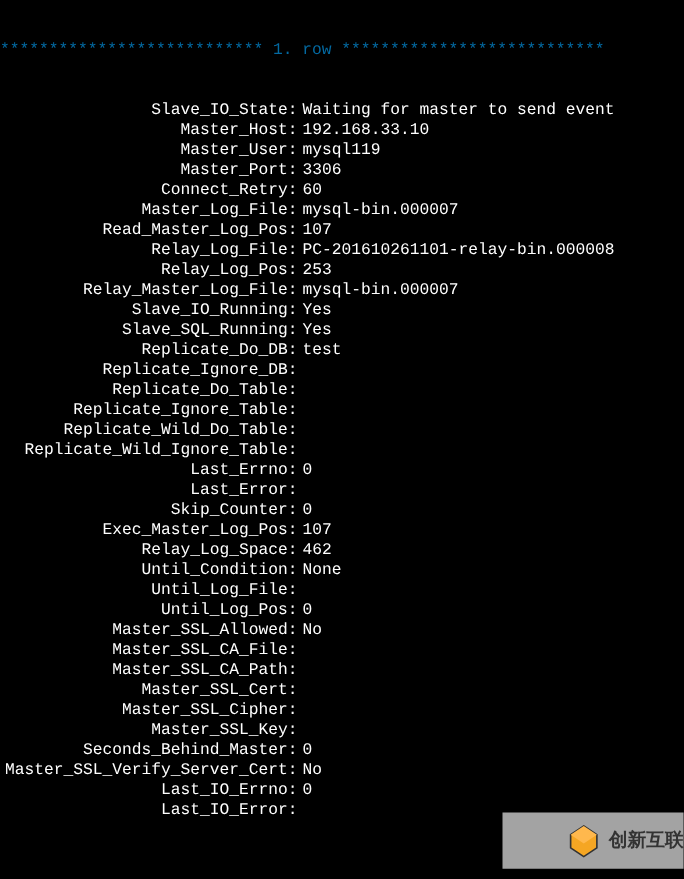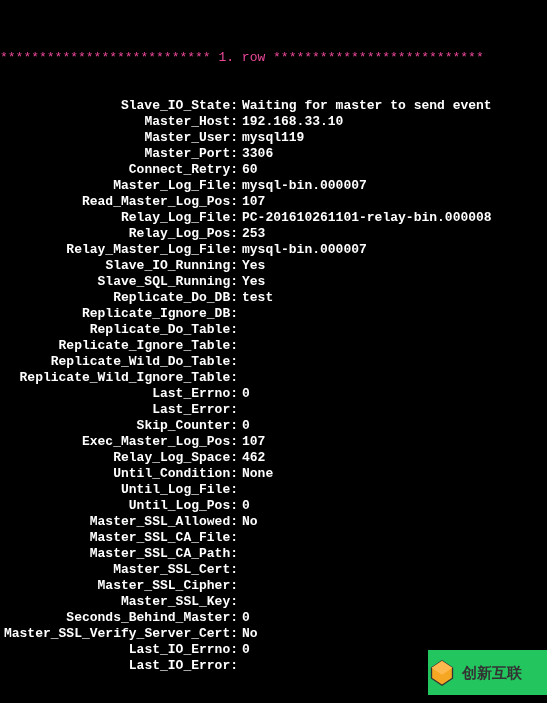--- a/index.html
+++ b/index.html
@@ -19,48 +19,46 @@
       overflow: hidden;
     }
     .terminal {
       padding: 0;
       white-space: pre;
     }
     .prompt-line {
       color: #fff;
     }
     .row-separator {
-      color: #ec4899;
-      margin-top: 18px;
+      color: #0369a1;
     }
     .status-line {
       display: block;
-      font-weight: bold;
     }
     .label {
       display: inline-block;
       width: 238px;
       text-align: right;
       color: #fff;
     }
     .value {
       display: inline-block;
       color: #fff;
       padding-left: 4px;
     }
     .watermark {
       position: absolute;
       bottom: 8px;
       right: 0;
-      width: 119px;
+      width: 145px;
       height: 45px;
-      background: #22c55e;
+      background: #a3a3a3;
       display: flex;
       align-items: center;
-      justify-content: flex-start;
+      justify-content: flex-end;
       gap: 6px;
     }
     .watermark-icon {
       width: 28px;
       height: 28px;
       position: relative;
     }
     .watermark-icon svg {
       width: 100%;
       height: 100%;

